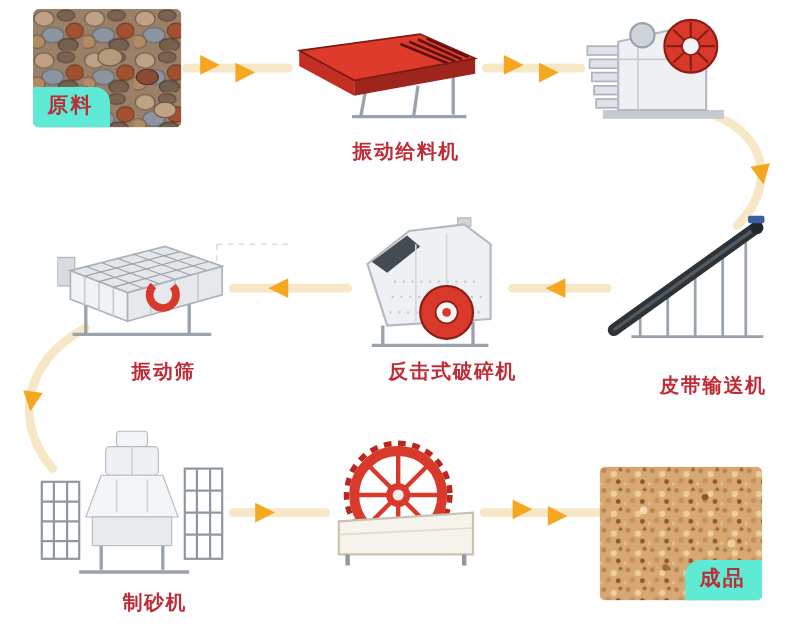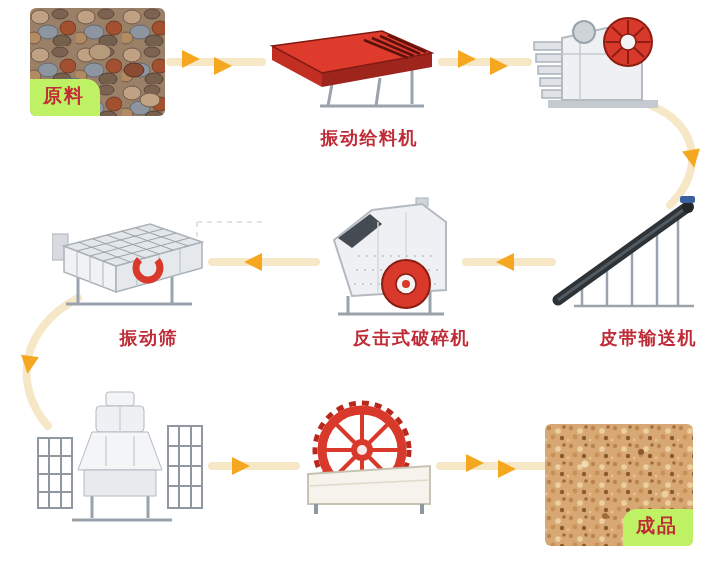--- a/index.html
+++ b/index.html
@@ -15,21 +15,21 @@
   .flow-arrow { fill: var(--arrow-color, #f5a81f); }
   .node { position: absolute; z-index: 2; }
   .node svg, .photo svg { display: block; width: 100%; height: 100%; }
   .photo { position: absolute; z-index: 2; border-radius: 6px; overflow: hidden; }
   .machine-label {
     position: absolute; z-index: 3; text-align: right;
     color: var(--label-color, #bf2b36); font-weight: bold;
     font-size: 18px; letter-spacing: 1.5px; white-space: nowrap;
   }
   .photo-label {
-    position: absolute; bottom: 0; z-index: 3; background: #bef264;
+    position: absolute; bottom: 0; z-index: 3; background: #5eead4;
     color: var(--label-color, #bf2b36); font-weight: bold; font-size: 19px;
     letter-spacing: 2px; padding: 4px 15px 7px 13px;
   }
   .photo-label.left  { left: 0;  border-top-right-radius: 14px; }
   .photo-label.right { right: 0; border-top-left-radius: 14px; }
 </style>
 </head>
 <body>
 
 <div class="canvas">
@@ -209,15 +209,16 @@
       <circle cx="96" cy="28" r="3" fill="#8a5a2e"></circle>
       <circle cx="120" cy="70" r="3.5" fill="#eccf9f"></circle>
       <circle cx="60" cy="92" r="3" fill="#a06b38"></circle>
     </svg>
     <div class="photo-label right">成品</div>
   </div>
 
   <div class="machine-label" style="left:278px;top:126px;width:140px">振动给料机</div>
   <div class="machine-label" style="left:58px;top:326px;width:120px">振动筛</div>
   <div class="machine-label" style="left:310px;top:326px;width:160px">反击式破碎机</div>
-  <div class="machine-label" style="left:547px;top:326px;width:150px">皮带输送机</div>
+  <div class="machine-label" style="left:547px;top:338px;width:150px">皮带输送机</div>
+  <div class="machine-label" style="left:50px;top:536px;width:120px">制砂机</div>
 
 </div>
 
 </body></html>

